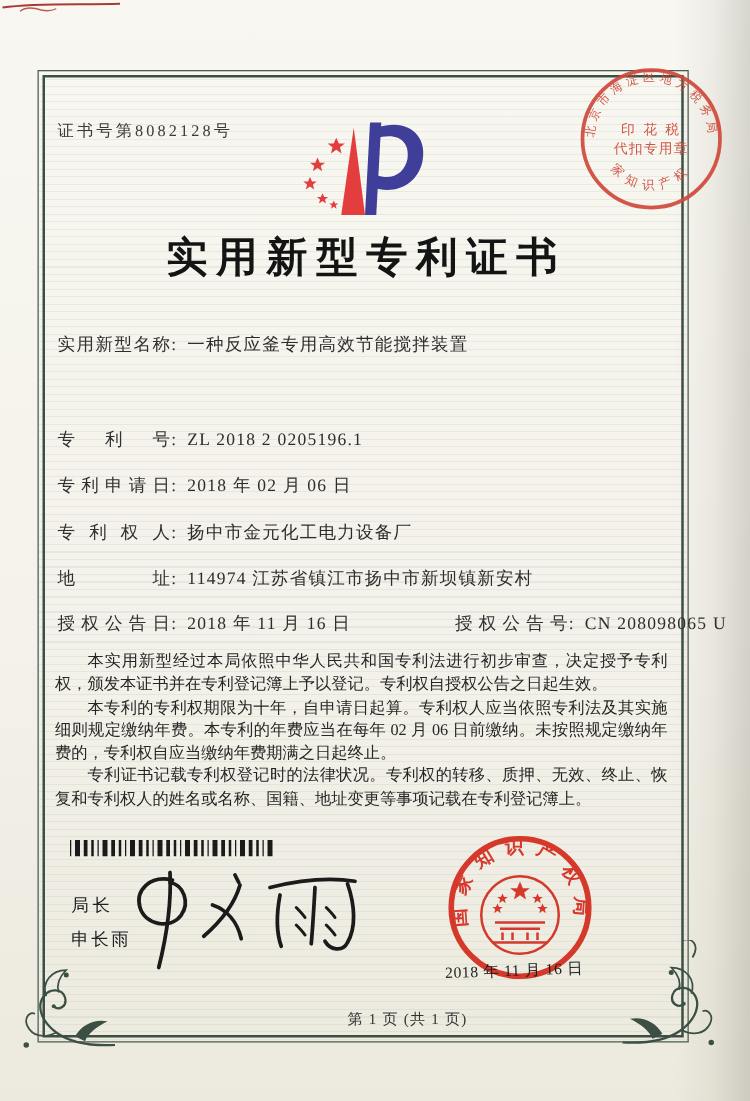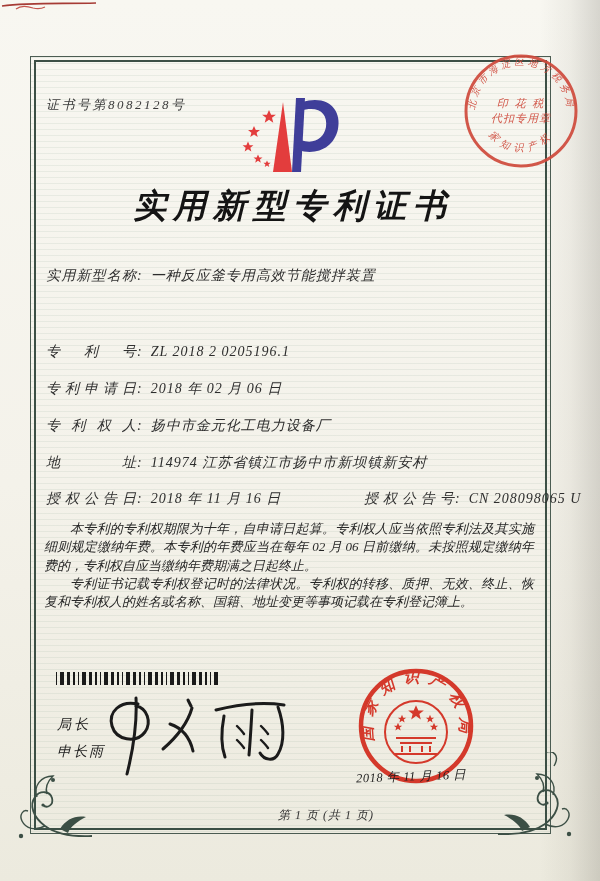--- a/index.html
+++ b/index.html
@@ -15,21 +15,20 @@
   html,body{width:600px;height:881px;overflow:hidden;}
   body{
     font-family:"Liberation Serif","DejaVu Serif",serif;
     background:var(--paper);
   }
   .stage{
     position:relative;width:600px;height:881px;
     background:
       linear-gradient(90deg, rgba(0,0,0,0) 0 90%, rgba(110,105,90,0.08) 95%, rgba(80,76,66,0.20) 100%),
       linear-gradient(180deg, #f8f7f1 0%, #f4f2ea 55%, #eceade 100%);
-    font-style: italic;
   }
   
   .frame-outer{
     position:absolute;left:30px;top:56px;width:521px;height:778px;
     border:1px solid #4b5c52;
     background:
       repeating-linear-gradient(180deg, rgba(125,155,135,0.12) 0 1px, rgba(0,0,0,0) 1px 6px);
   }
   .frame-inner{
     position:absolute;inset:3px;
@@ -172,20 +171,21 @@
   </div>
 
   <div class="field-row" style="top:490px">
     <span class="flabel">授权公告日</span><span class="fcolon">:</span><span class="fvalue">2018 年 11 月 16 日</span>
     <span class="grant-right">
       <span class="flabel">授权公告号</span><span class="fcolon">:</span><span class="fvalue">CN 208098065 U</span>
     </span>
   </div>
 
   <div class="body-text">
+    <p>本实用新型经过本局依照中华人民共和国专利法进行初步审查，决定授予专利权，颁发本证书并在专利登记簿上予以登记。专利权自授权公告之日起生效。</p>
     <p>本专利的专利权期限为十年，自申请日起算。专利权人应当依照专利法及其实施细则规定缴纳年费。本专利的年费应当在每年 02 月 06 日前缴纳。未按照规定缴纳年费的，专利权自应当缴纳年费期满之日起终止。</p>
     <p>专利证书记载专利权登记时的法律状况。专利权的转移、质押、无效、终止、恢复和专利权人的姓名或名称、国籍、地址变更等事项记载在专利登记簿上。</p>
   </div>
 
   <div class="barcode">
       <i style="width: 1px;"></i>
       <i style="width: 4px;"></i>
       <i style="width: 3px;"></i>
       <i style="width: 2px;"></i>
       <i style="width: 1px;"></i>

